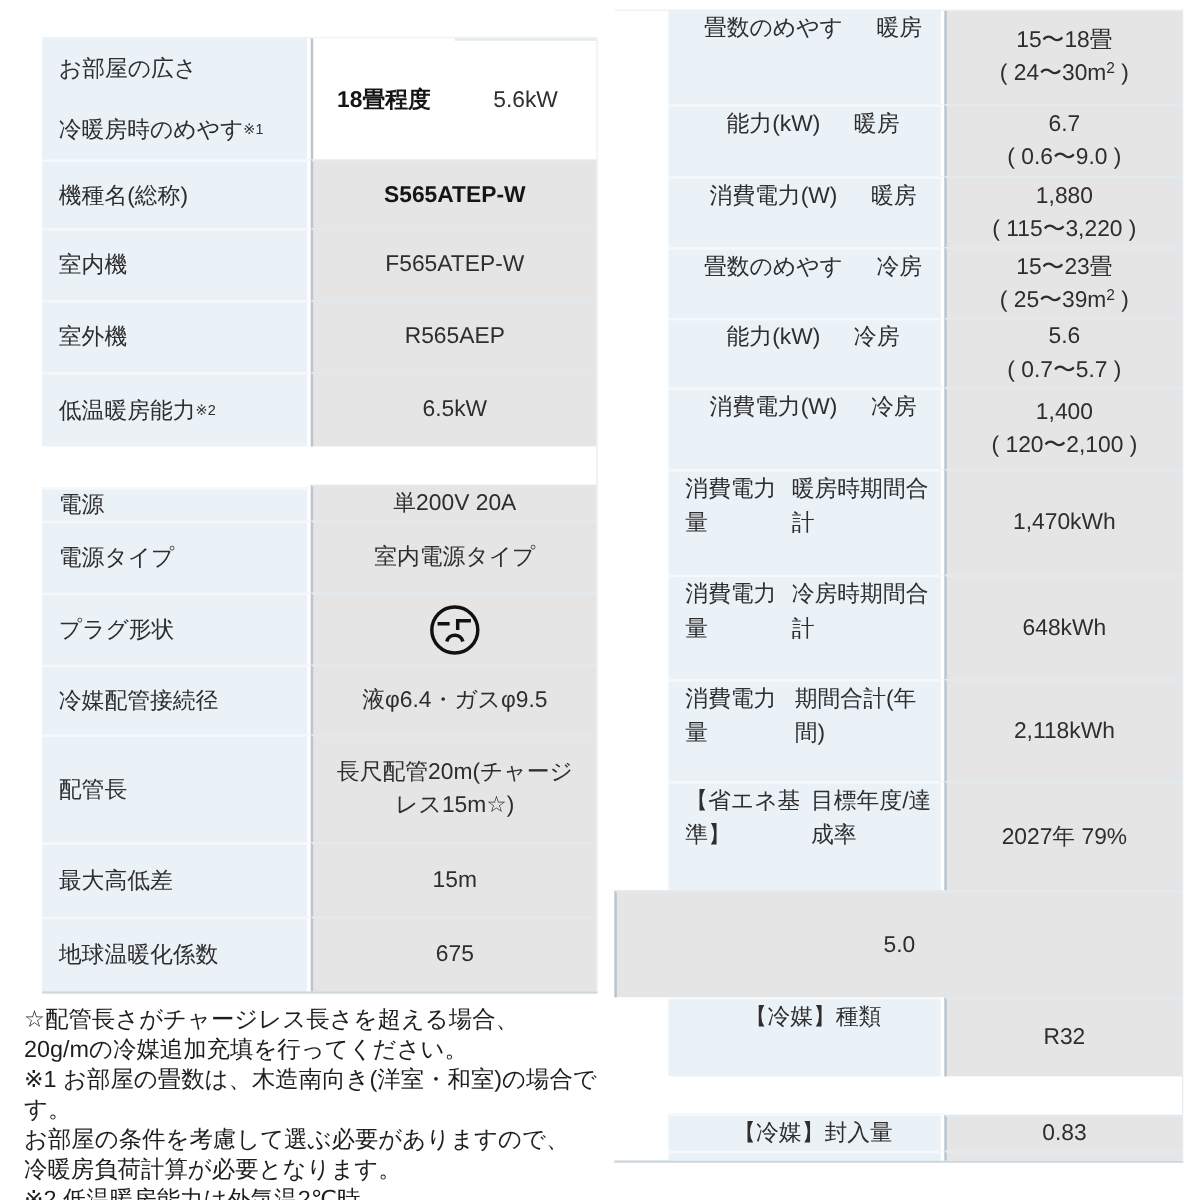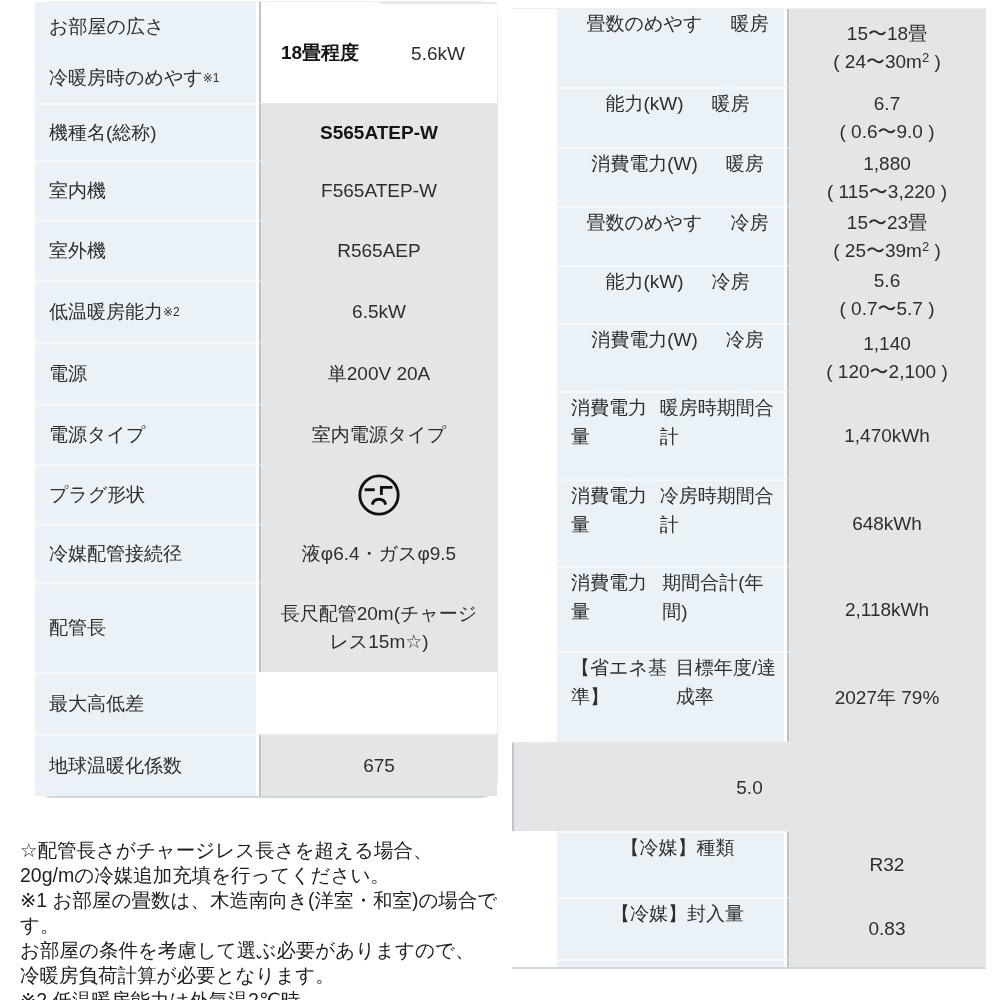--- a/index.html
+++ b/index.html
@@ -20,21 +20,21 @@
     background:#e5e5e5;display:flex;flex-direction:column;align-items:center;justify-content:center;
     box-sizing:border-box;font-size:19px;flex:1 1 auto;text-align:center;
     border-left:2px solid #b7c6d1;line-height:1.45;
   }
   .srow + .srow .lcell{border-top:2px solid #f6f9fb;}
   .srow + .srow .vcell{border-top:2px solid #e2e9ee;}
   .bold{font-weight:bold;color:#151515;}
   sup.fn{font-size:12px;line-height:0;vertical-align:7px;letter-spacing:0;}
   sup.sq{font-size:13px;line-height:0;vertical-align:6px;}
   
-  #left-table{left:35px;top:1px;width:462px;border-radius:18px;}
+  #left-table{left:35px;top:31px;width:462px;}
   #left-table .lcell{width:224px;}
   
   .merged-label{flex-direction:column;align-items:stretch;justify-content:space-between;padding:0;}
   .merged-label .mline{height:50px;display:flex;align-items:center;padding-left:14px;}
   .vstack{flex:1 1 auto;display:flex;flex-direction:row;padding:0;border-left:2px solid #b7c6d1;background:#fff;}
   .vstack .sub{flex:1;display:flex;align-items:center;justify-content:center;font-size:19px;}
   .vstack .sub + .sub{border-top:2px solid #e2e9ee;}
   
   #right-table{left:512px;top:8px;width:473px;}
   #right-table .lcell{width:230px;flex-direction:row;align-items:flex-start;justify-content:center;line-height:1.55;margin-left:45px;}
@@ -80,21 +80,21 @@
   </div>
 
   <div class="srow" style="height:62px;">
     <div class="lcell">
         <span>低温暖房能力</span>
         <sup class="fn">※2</sup>
       </div>
     <div class="vcell">6.5kW</div>
   </div>
 
-  <div class="srow" style="height:62px;">
+  <div class="srow" style="height:62px;align-items:flex-end;">
     <div class="lcell">電源</div>
     <div class="vcell">単200V 20A</div>
   </div>
 
   <div class="srow" style="height:60px;">
     <div class="lcell">電源タイプ</div>
     <div class="vcell">室内電源タイプ</div>
   </div>
 
   <div class="srow" style="height:60px;">
@@ -117,20 +117,21 @@
   <div class="srow" style="height:90px;">
     <div class="lcell">配管長</div>
     <div class="vcell">
       <div>長尺配管20m(チャージ</div>
       <div>レス15m☆)</div>
     </div>
   </div>
 
   <div class="srow" style="height:62px;">
     <div class="lcell">最大高低差</div>
+    <div class="vcell">15m</div>
   </div>
 
   <div class="srow" style="height:62px;">
     <div class="lcell">地球温暖化係数</div>
     <div class="vcell">675</div>
   </div>
 
 </div>
 
 <div class="spec-table" id="right-table">
@@ -183,21 +184,21 @@
         <div>5.6</div>
         <div><span>( 0.7〜5.7 )</span><sup class="sq"></sup><span></span></div>
       </div>
     </div>
     <div class="srow" style="min-height: 68px;">
       <div class="lcell">
         <div>消費電力(W)</div>
         <div class="l2 indent">冷房</div>
       </div>
       <div class="vcell">
-        <div>1,140</div>
+        <div>1,400</div>
         <div><span>( 120〜2,100 )</span><sup class="sq"></sup><span></span></div>
       </div>
     </div>
     <div class="srow" style="min-height: 88px;">
       <div class="lcell">
         <div>消費電力量</div>
         <div class="l2">暖房時期間合計</div>
       </div>
       <div class="vcell">
         <div>1,470kWh</div>
@@ -236,21 +237,21 @@
       </div>
     </div>
     <div class="srow" style="min-height: 66px;">
       <div class="lcell">
         <div>【冷媒】種類</div>
       </div>
       <div class="vcell">
         <div>R32</div>
       </div>
     </div>
-    <div class="srow" style="min-height: 62px;">
+    <div class="srow" style="min-height: 62px; align-items: flex-end;">
       <div class="lcell">
         <div>【冷媒】封入量</div>
       </div>
       <div class="vcell">
         <div>0.83</div>
       </div>
     </div>
     <div class="srow partial">
       <div class="lcell"></div>
       <div class="vcell"></div>

